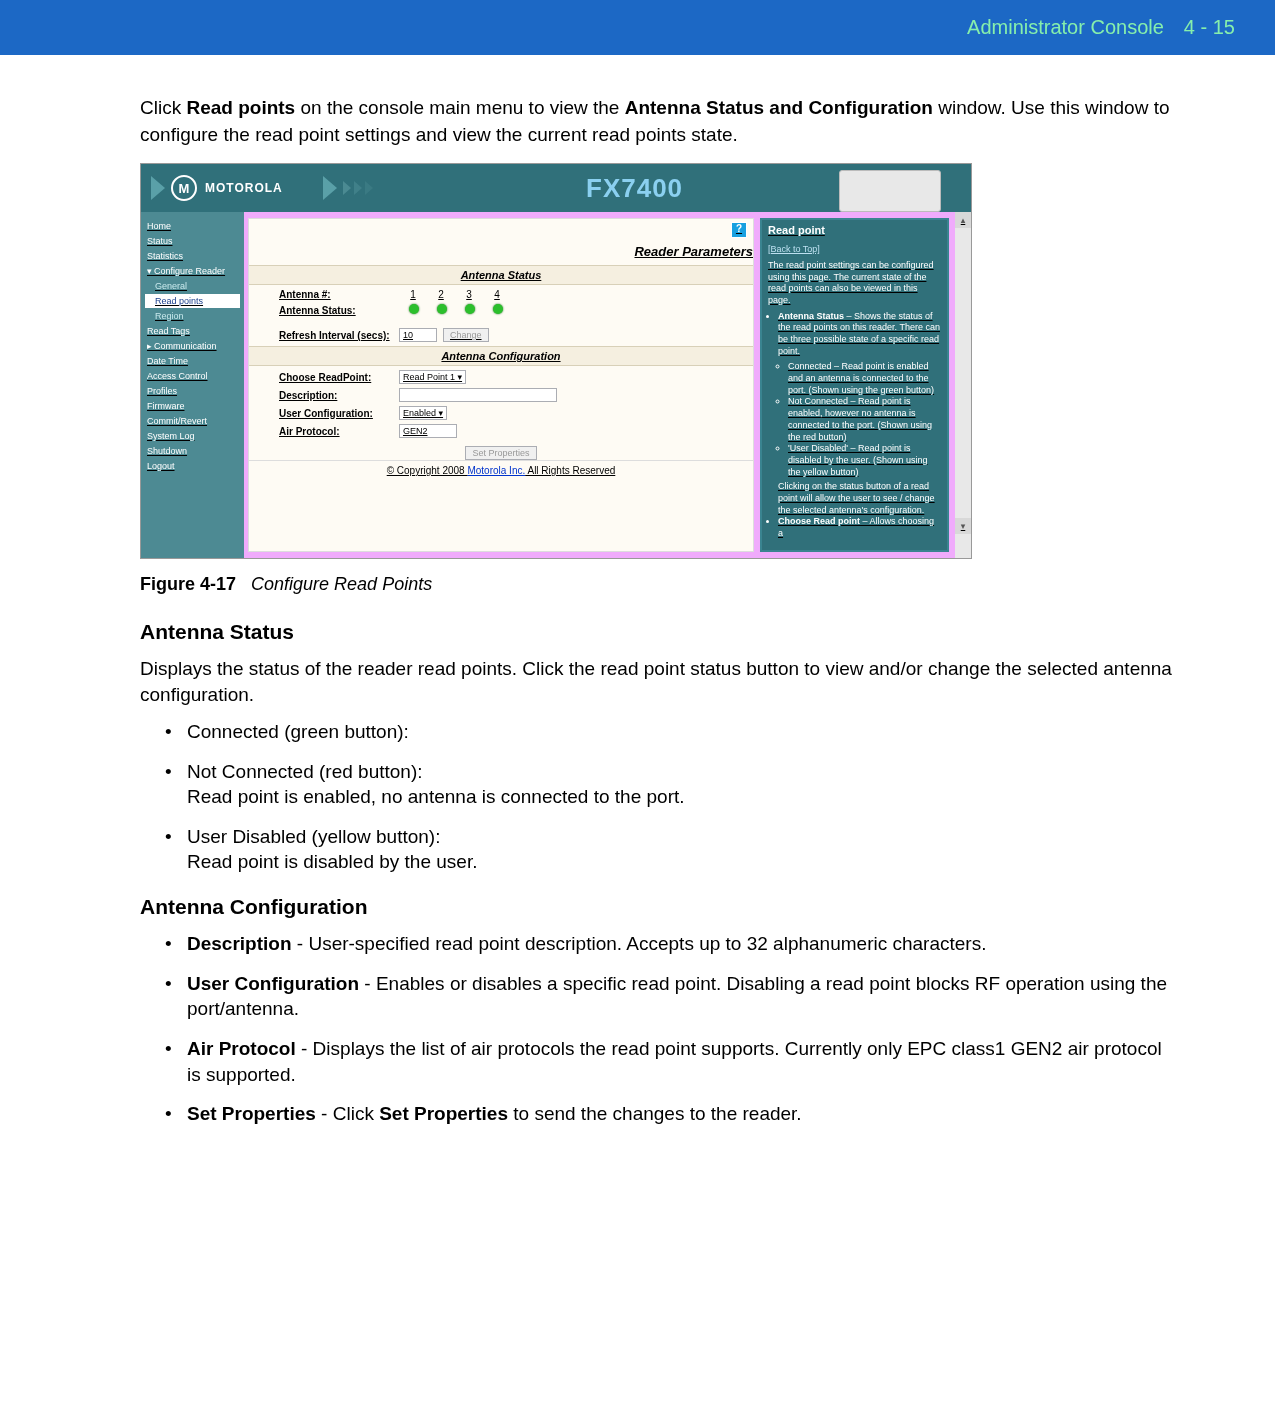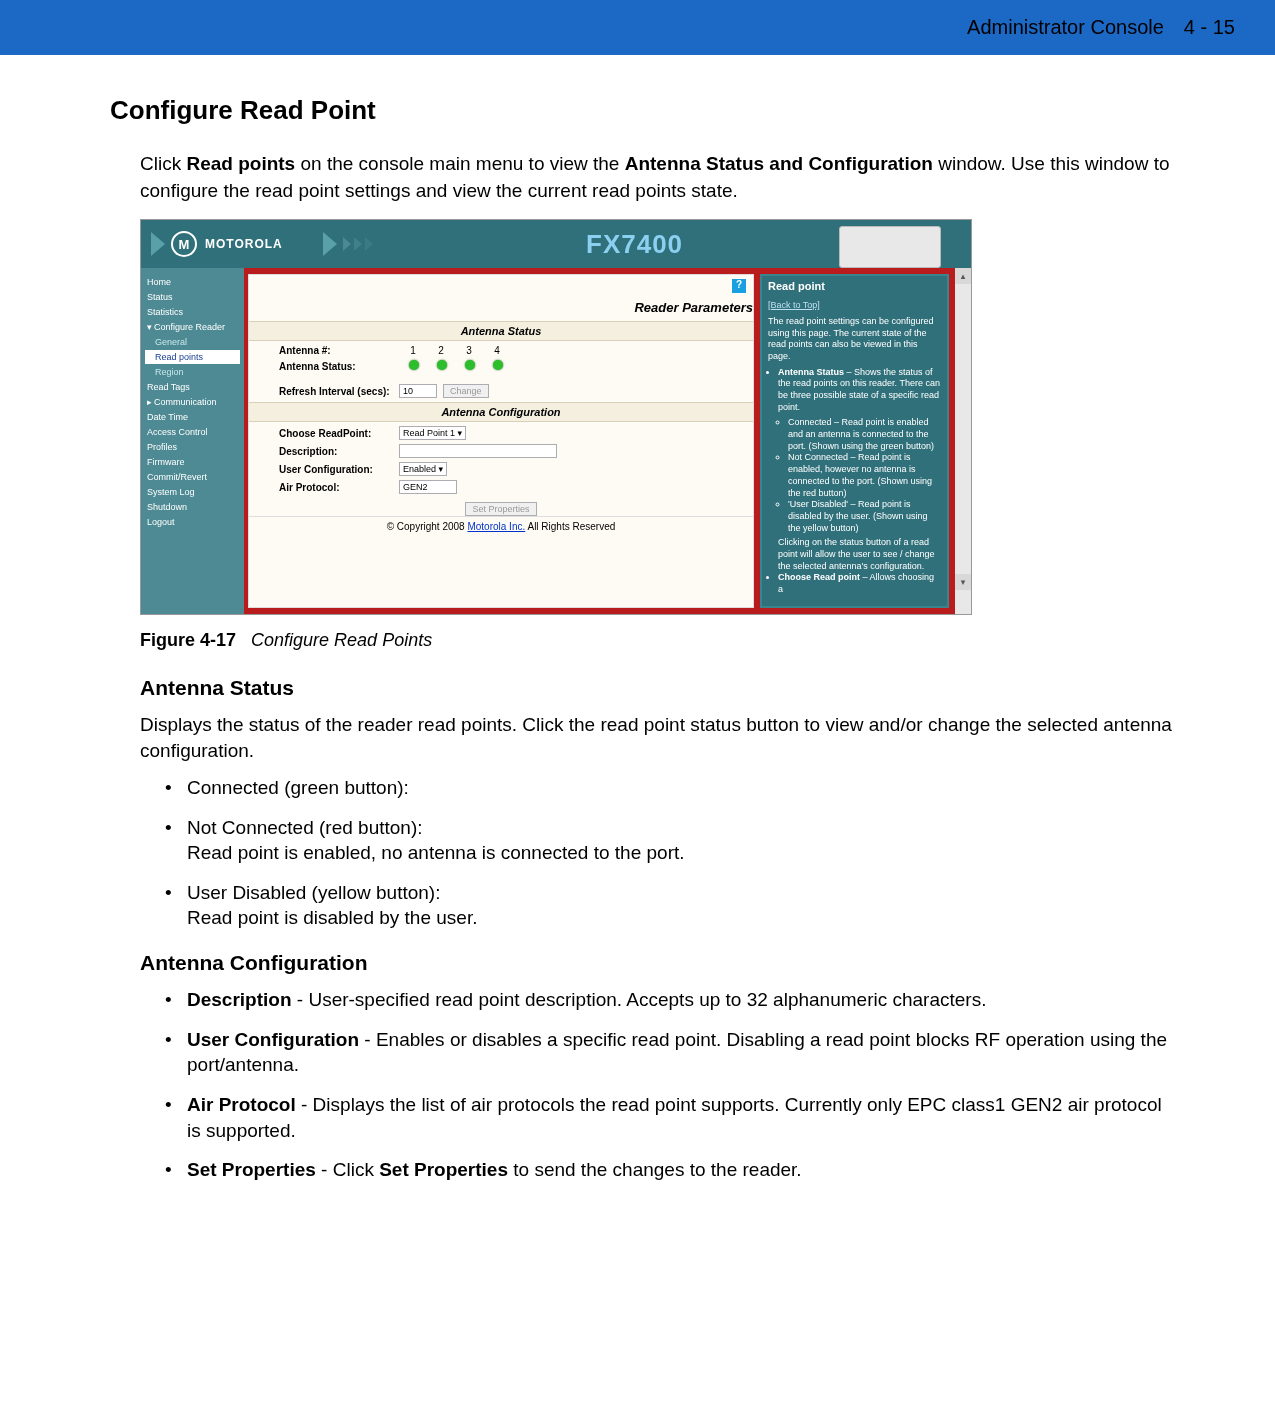--- a/index.html
+++ b/index.html
@@ -4,21 +4,21 @@
 <style>
   body {
     margin: 0;
     font-family: Arial, Helvetica, sans-serif;
     background: #fff;
     color: #000;
     width: 1275px;
   }
   .topbar {
     background: #1c68c5;
-    color: #000000;
+    color: #86efac;
     height: 55px;
     display: flex;
     justify-content: flex-end;
     align-items: center;
     padding-right: 40px;
     font-size: 20px;
   }
   .topbar .pageloc { margin-left: 20px; }
   .content {
     padding: 40px 100px 40px 110px;
@@ -80,21 +80,22 @@
     font-size: 26px; font-weight: bold; color: #8bd0f0;
     letter-spacing: 1px;
   }
   .device {
     position:absolute; right:30px; top:6px;
     width:100px;height:40px;background:#e8e8e8;
     border:1px solid #bbb;border-radius:3px;
   }
   .fig-body {
     display:flex;
-    background:#b91c1c;
+    background:#f0abfc;
+    text-decoration:underline;
   }
   .sidebar {
     width:95px;
     background:#4d8a93;
     color:#fff;
     font-size:9px;
     padding:6px 4px;
     min-height:310px;
   }
   .sidebar div { padding:2px 2px; margin:1px 0; }
@@ -162,21 +163,20 @@
 </style>
 </head>
 <body>
 
 <div class="topbar">
   <span>Administrator Console</span>
   <span class="pageloc">4 - 15</span>
 </div>
 
 <div class="content">
-  <h1 class="section">Configure Read Point</h1>
 
   <p class="bodytext">
     <span>Click </span><span class="bold">Read points</span><span> on the console main menu to view the </span><span class="bold">Antenna Status and Configuration</span><span> window. Use this window to configure the read point settings and view the current read points state.</span>
   </p>
 
   <div class="figure">
     <div class="fig-img">
       <div class="fig-header">
         <span class="arrow"></span>
         <span class="mlogo">

